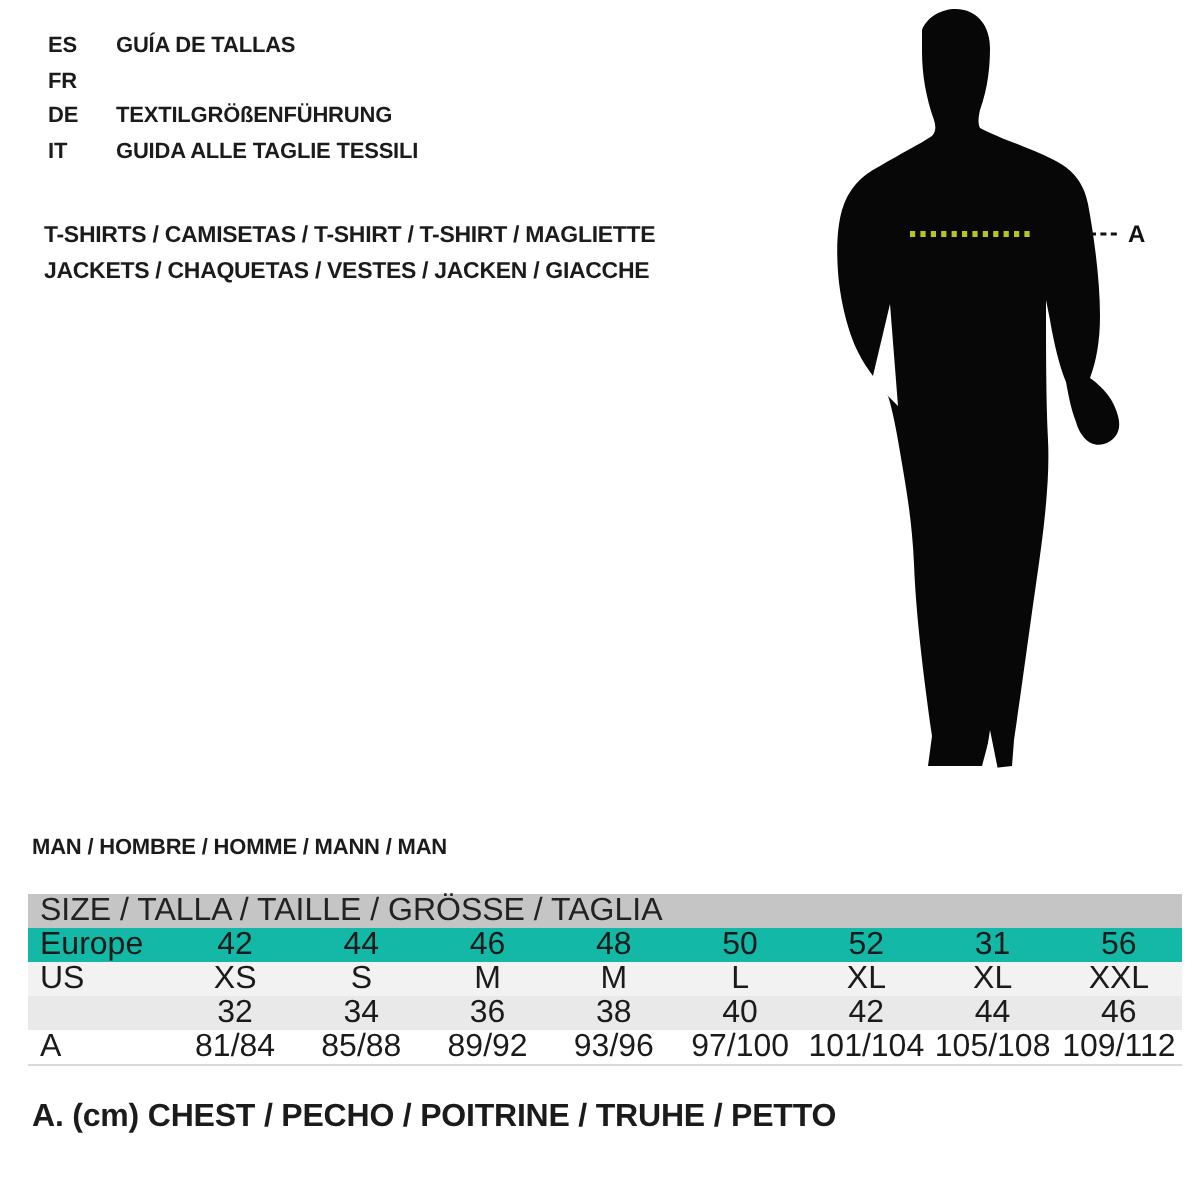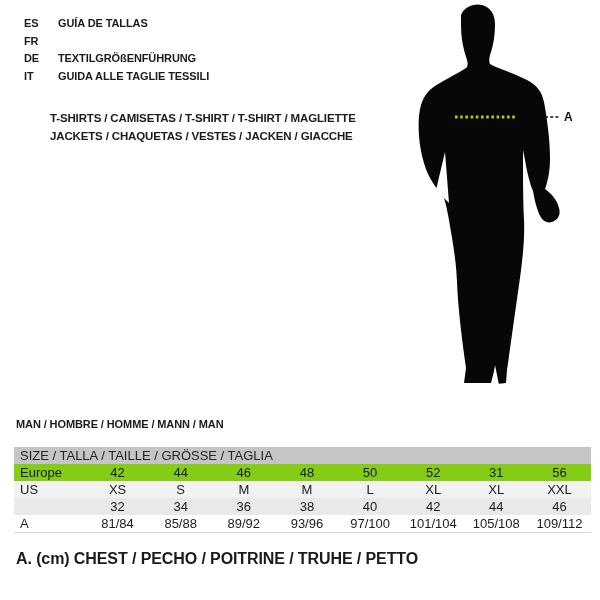--- a/index.html
+++ b/index.html
@@ -6,32 +6,32 @@
   body{
     width:600px;height:600px;position:relative;background:#ffffff;
     font-family:"Liberation Sans","DejaVu Sans",sans-serif;
     color:#1b1b1b;overflow:hidden;
   }
   
   .langs{position:absolute;left:24px;top:15px;}
   .lang-row{display:flex;line-height:17.5px;font-size:11px;font-weight:600;letter-spacing:-0.1px;}
   .lang-code{width:34px;}
   
-  .cats{position:absolute;left:22px;top:109px;font-size:11.5px;font-weight:700;line-height:18px;letter-spacing:-0.15px;margin-left:28px;}
+  .cats{position:absolute;left:22px;top:109px;font-size:11.5px;font-weight:700;line-height:18px;letter-spacing:-0.15px;}
   
   .figure-wrap{position:absolute;left:400px;top:0;width:200px;height:400px;}
   
   .section-title{position:absolute;left:16px;top:418px;font-size:11px;font-weight:700;line-height:13px;letter-spacing:-0.1px;}
   
-  .size-table{position:absolute;left:14px;top:447px;width:577px;font-size:13px;}
+  .size-table{position:absolute;left:14px;top:447px;width:577px;font-size:16px;}
   .t-head{height:17px;line-height:17px;background:#c5c5c5;padding-left:6px;color:#222;}
   .t-row{display:grid;grid-template-columns:72px repeat(8,1fr);height:17px;line-height:17px;}
   .t-row .lbl{padding-left:6px;text-align:left;}
   .t-row .val{text-align:center;}
-  .t-row.r0{background:#84cc16;}
+  .t-row.r0{background:#14b8a6;}
   .t-row.r1{background:#f2f2f2;}
   .t-row.r2{background:#e9e9e9;}
   .t-row.r3{background:#ffffff;border-bottom:1px solid #d9d9d9;}
   
   .footnote{position:absolute;left:16px;top:550px;font-size:16px;font-weight:700;letter-spacing:-0.1px;}
 </style>
 </head>
 <body>
 
 <div class="langs">

